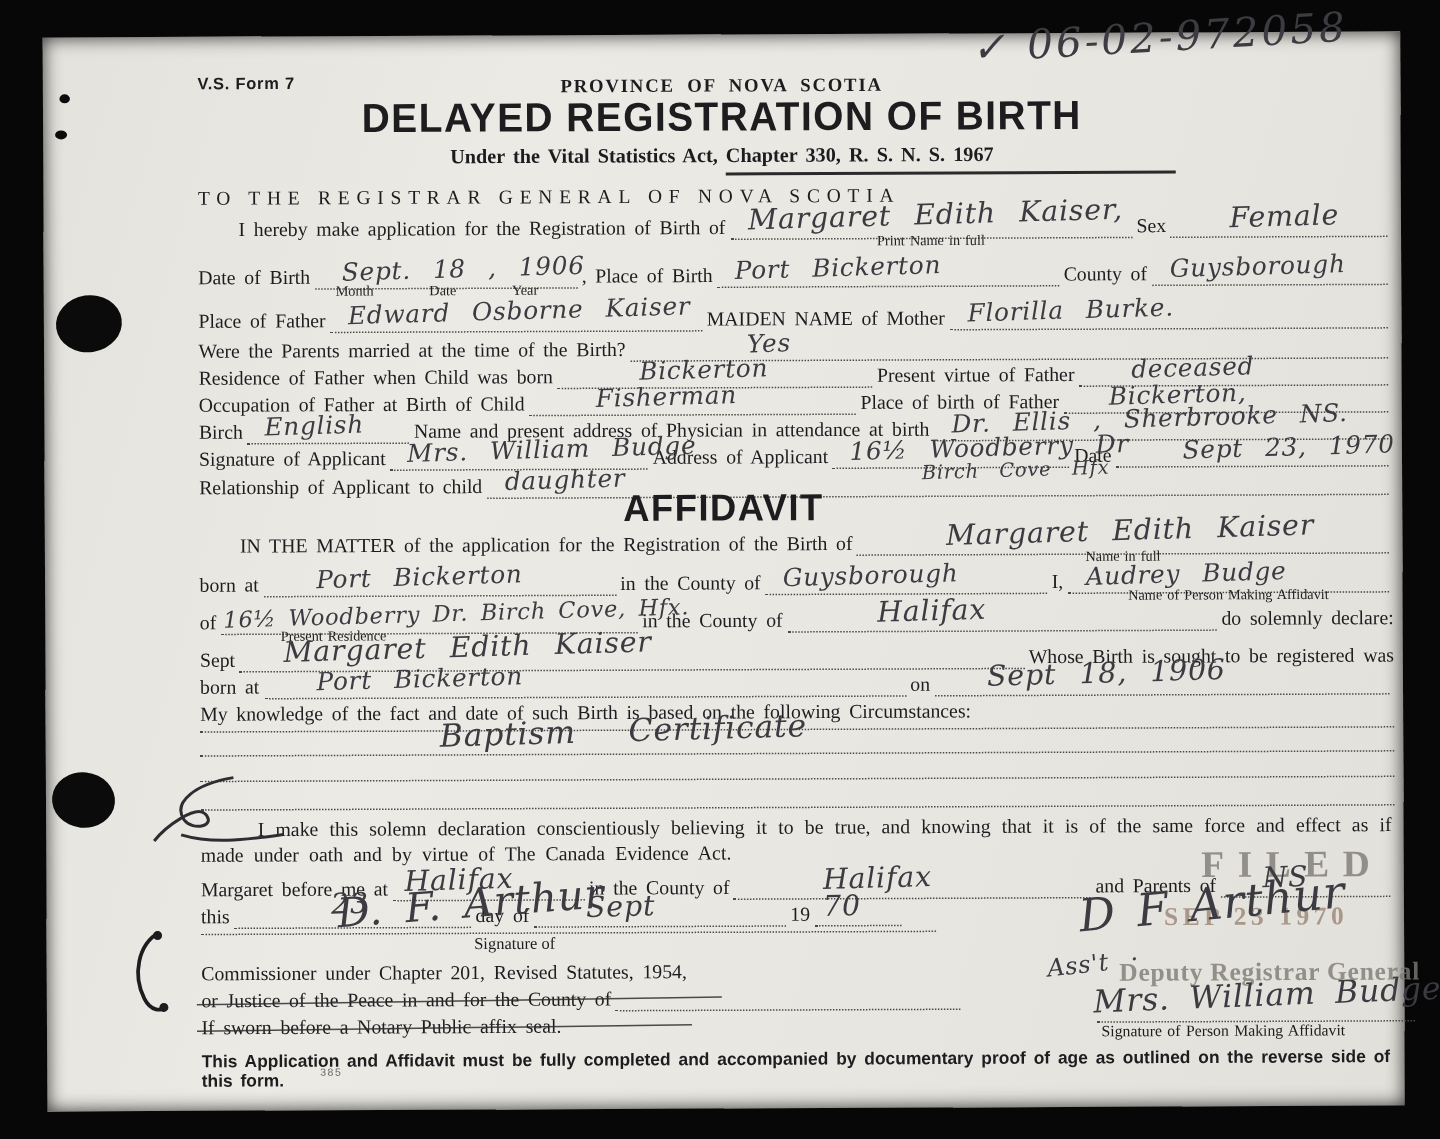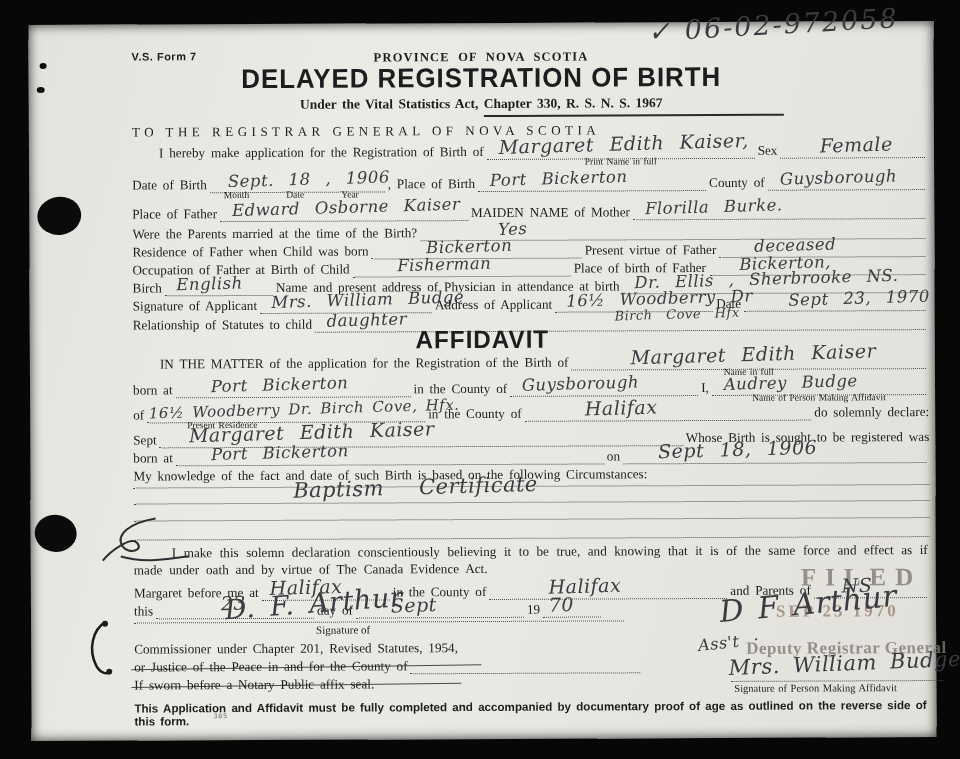--- a/index.html
+++ b/index.html
@@ -170,21 +170,21 @@
       <span class="hw">16½ Woodberry Dr</span>
       <span class="hw" style="top:13px;bottom:auto;left:60px;font-size:13px;">Birch Cove Hfx</span>
     </span>
     <span class="lbl">Date</span>
     <span class="fill grow">
       <span class="hw" style="left:45px;">Sept 23, 1970</span>
     </span>
   </div>
 
   <div class="row" style="top:293px;">
-    <span class="lbl">Relationship of Statutes to child</span>
+    <span class="lbl">Relationship of Applicant to child</span>
     <span class="fill grow">
       <span class="hw">daughter</span>
     </span>
   </div>
 
   <div class="abs center sans" style="top:302px;font-size:25px;font-weight:bold;letter-spacing:1px;transform:scaleX(.97);">AFFIDAVIT</div>
 
   <div class="row indent" style="top:332px;">
     <span class="lbl">IN THE MATTER of the application for the Registration of the Birth of</span>
     <span class="fill grow">

